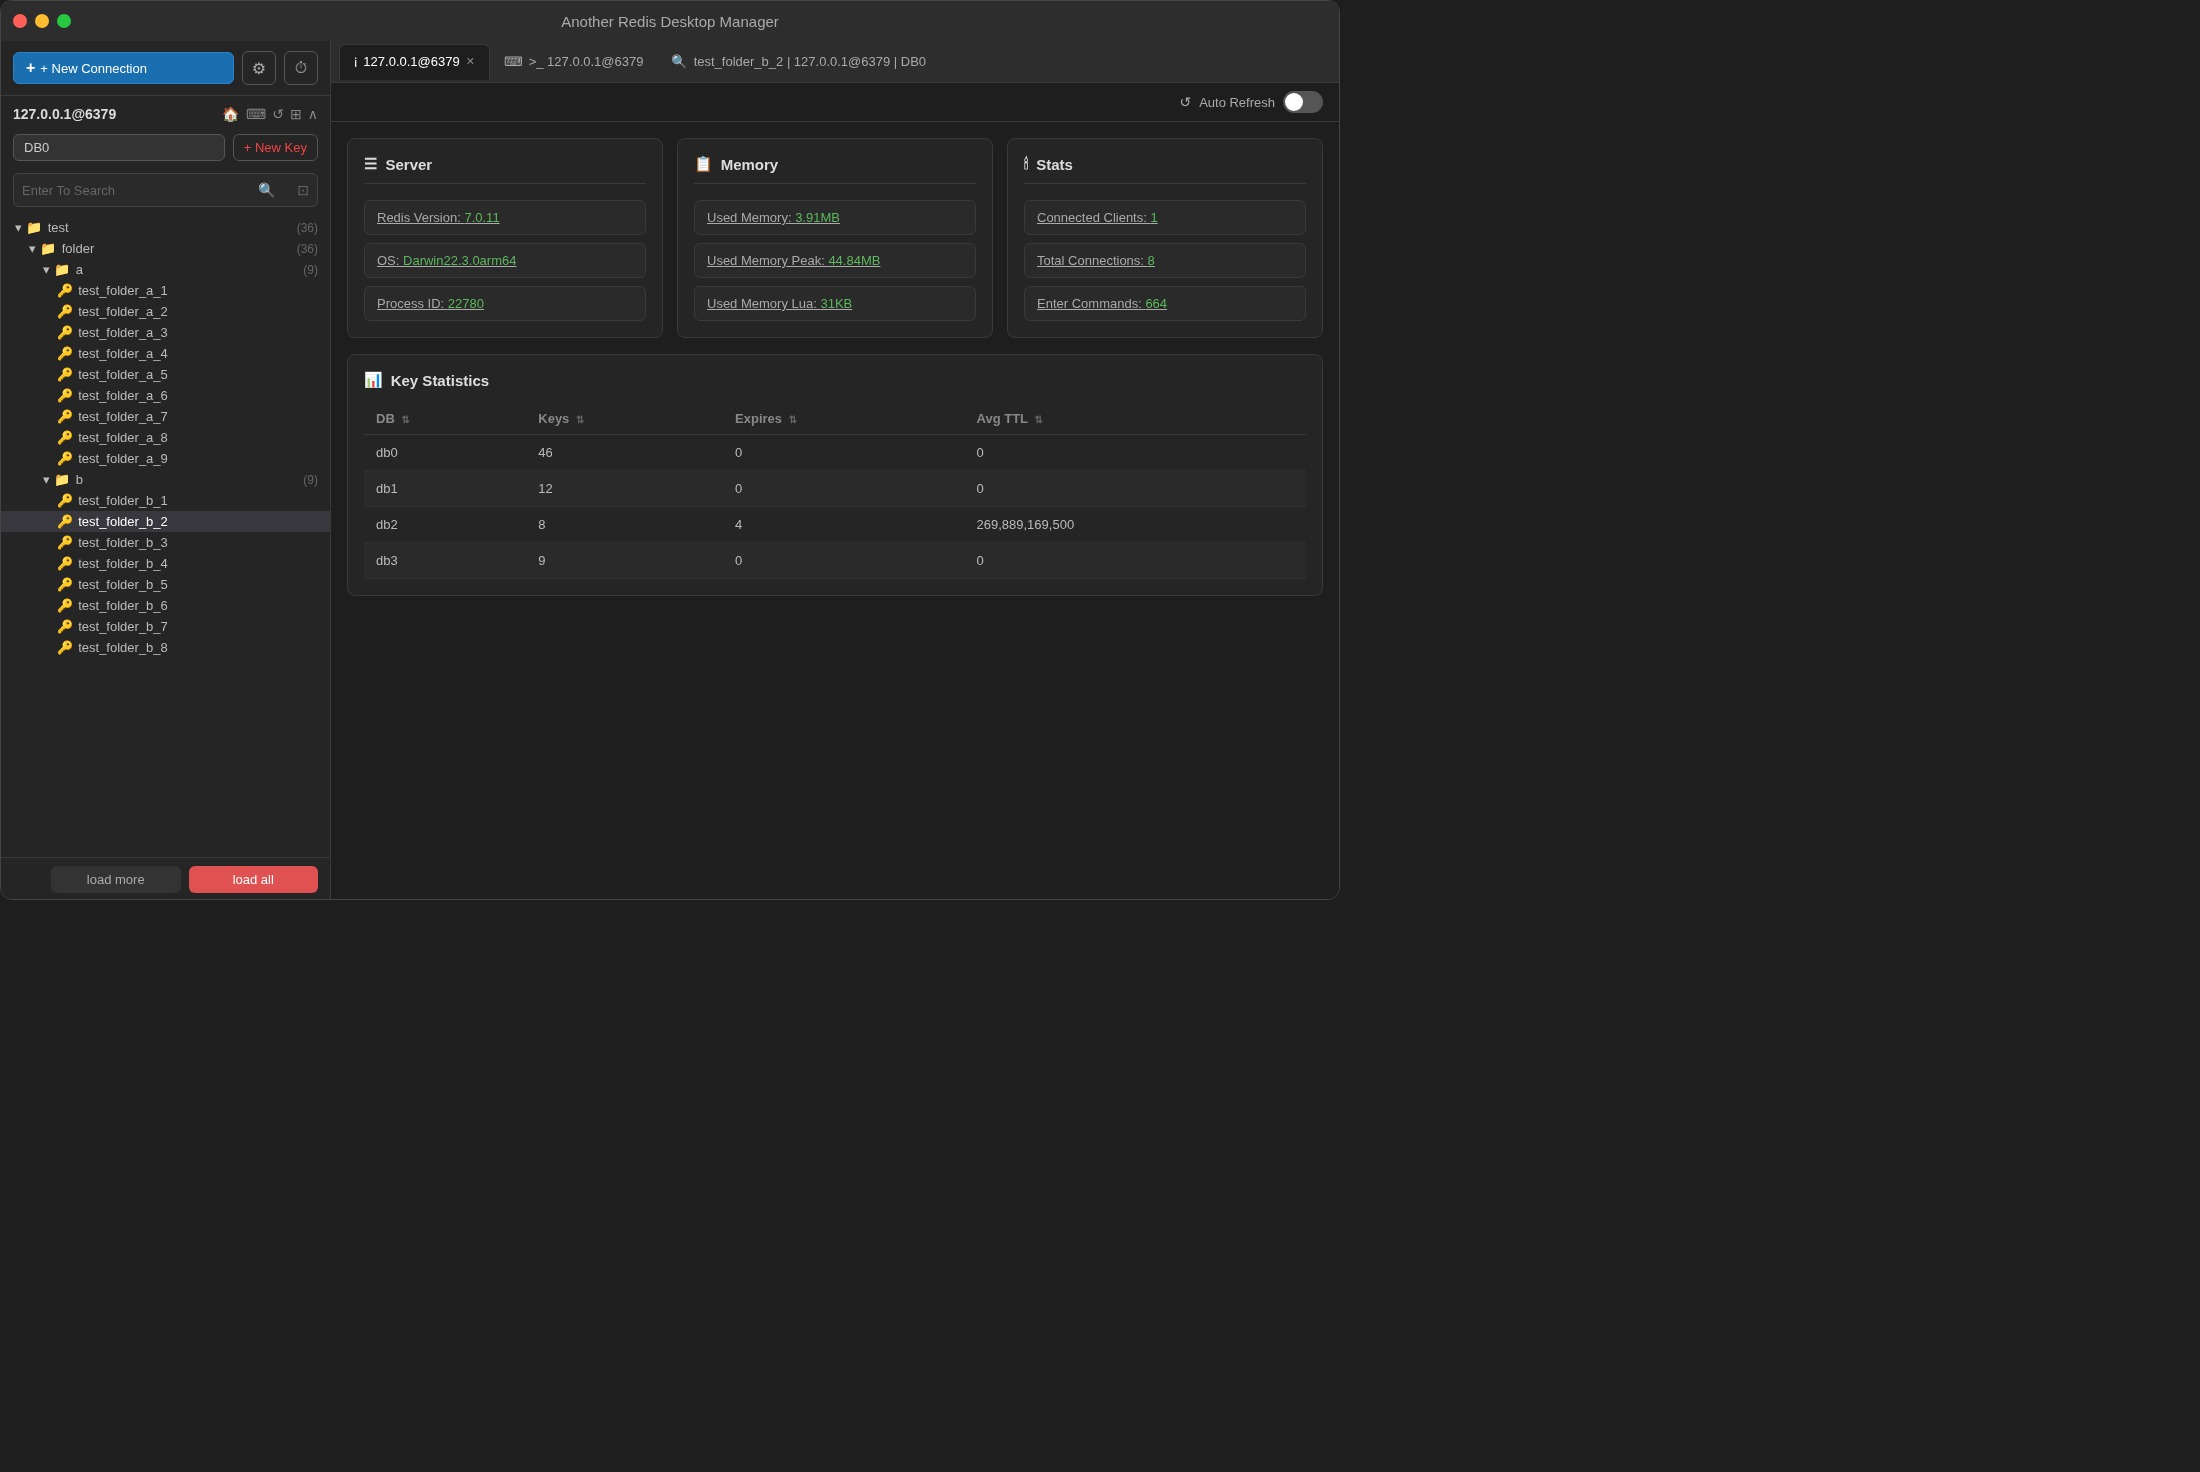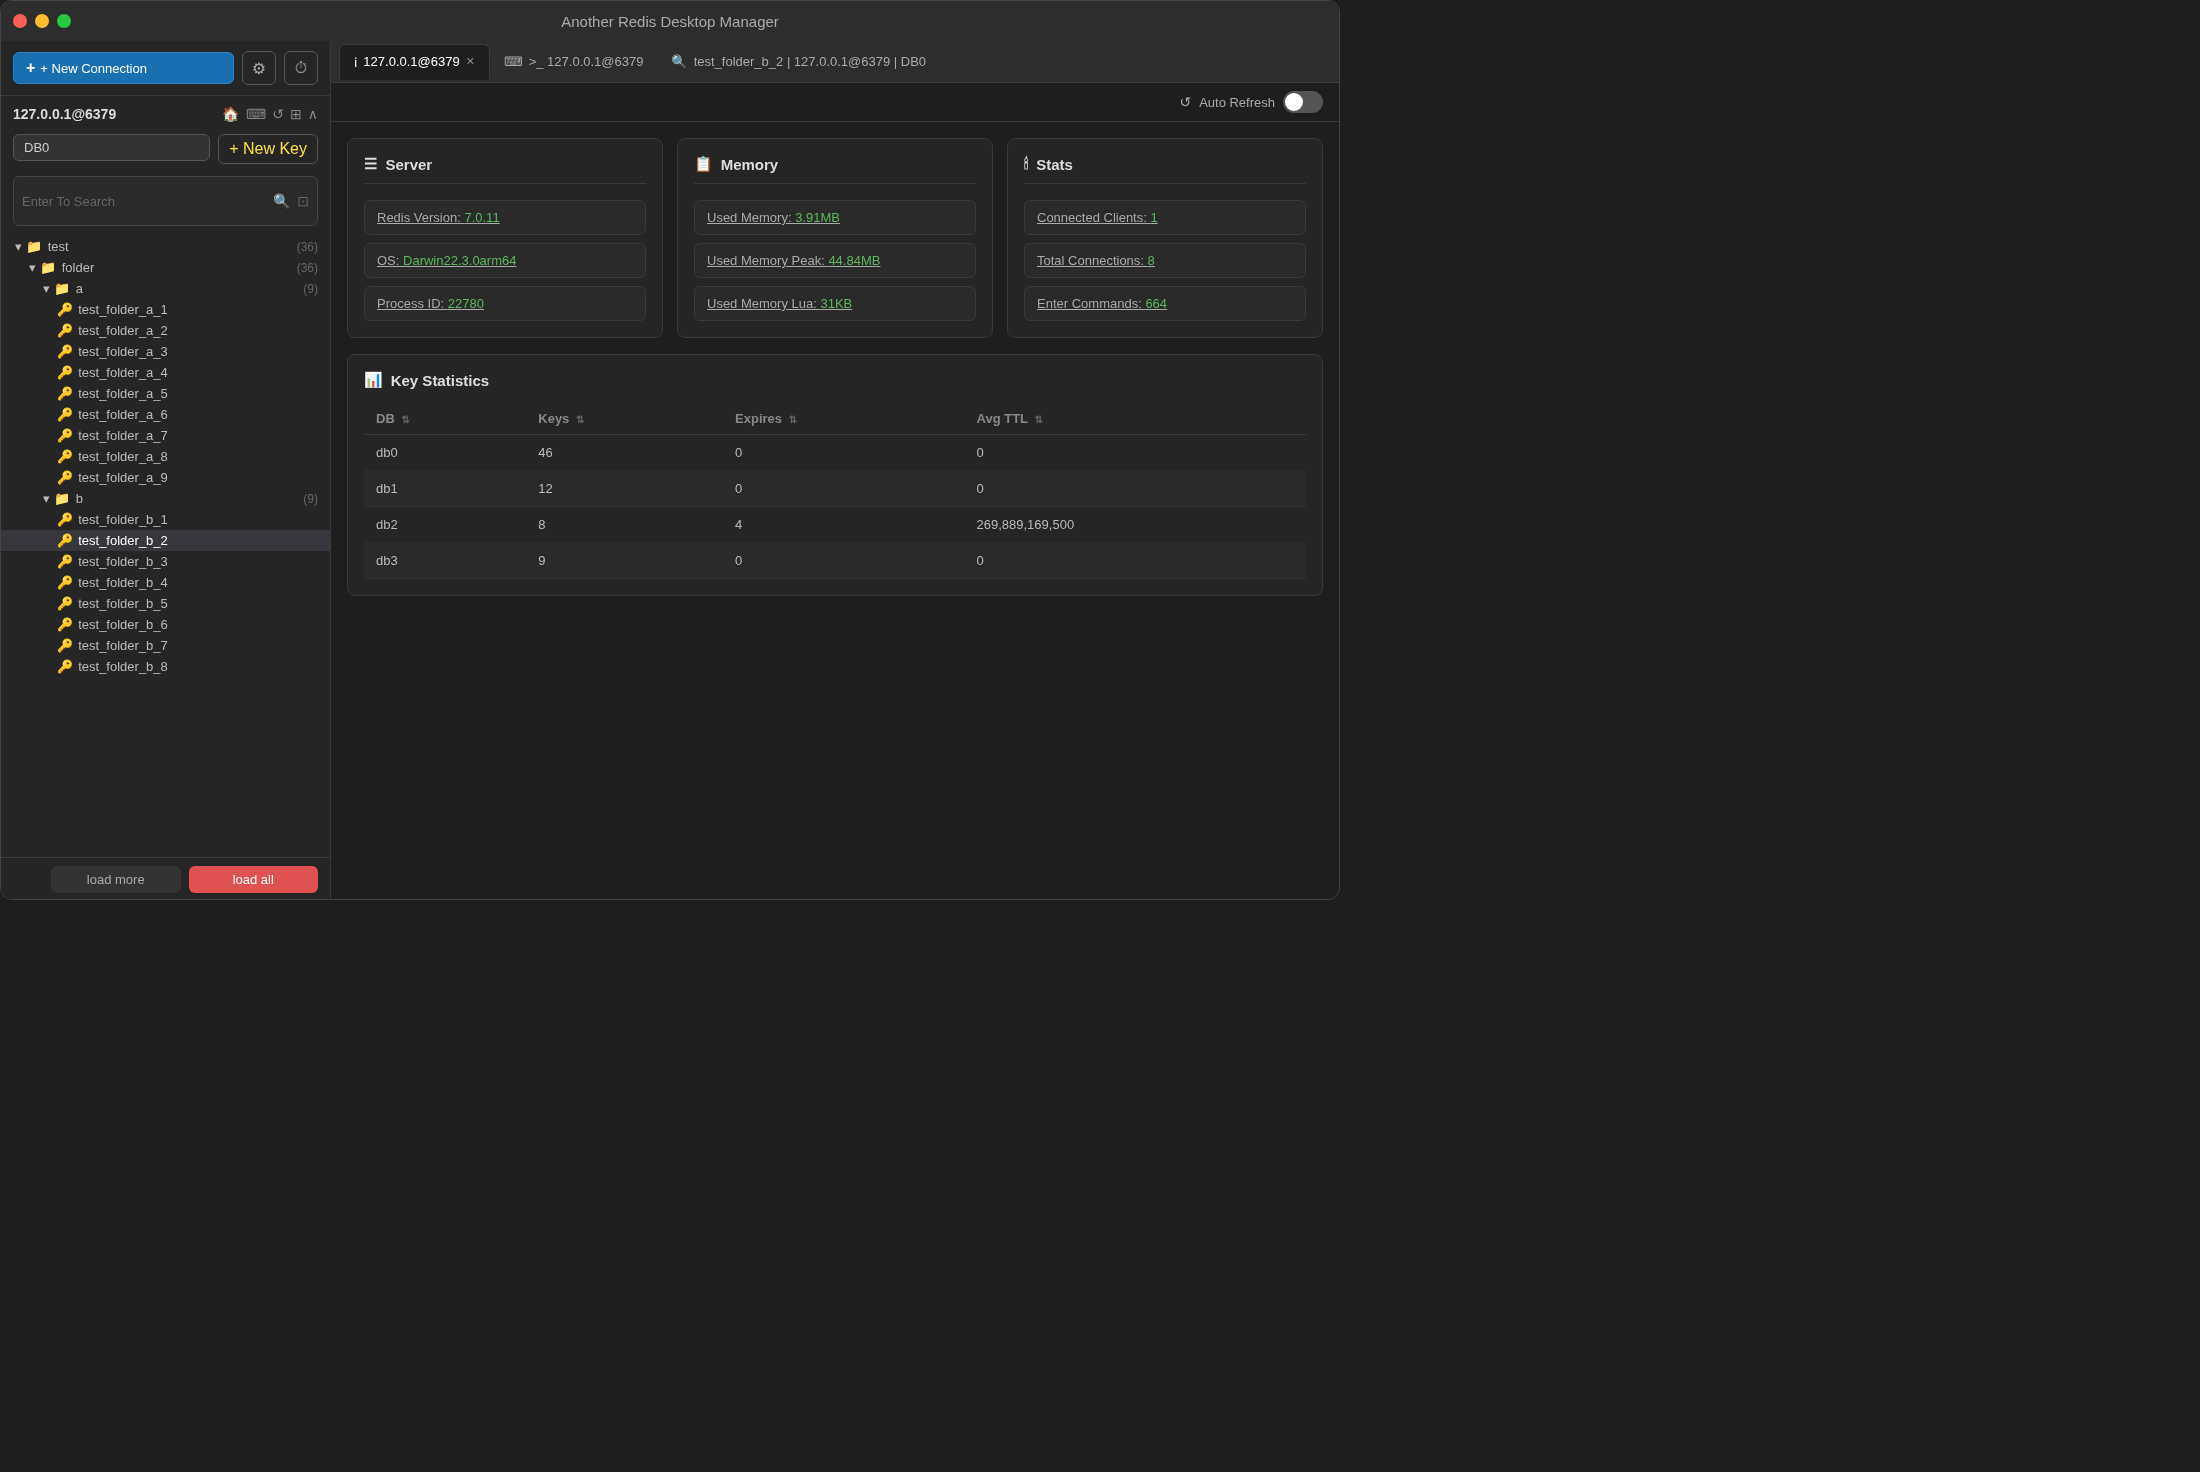--- a/index.html
+++ b/index.html
@@ -124,38 +124,38 @@
       color: #ccc;
       border-radius: 6px;
       padding: 5px 10px;
       font-size: 13px;
       cursor: pointer;
       appearance: none;
     }
     .btn-new-key {
       background: transparent;
       border: 1.5px solid #555;
-      color: #fde047;
+      color: #ef4444;
       border-radius: 6px;
       padding: 5px 10px;
-      font-size: 16px;
+      font-size: 13px;
       cursor: pointer;
       white-space: nowrap;
     }
     .sidebar-search {
       padding: 6px 12px;
     }
     .search-input-wrap {
       background: #2a2a2a;
       border: 1px solid #444;
       border-radius: 6px;
       display: flex;
       align-items: center;
-      padding: 16px 8px;
-      gap: 6px;
+      padding: 8px 8px;
+      gap: 21px;
     }
     .search-input-wrap input {
       background: transparent;
       border: none;
       outline: none;
       color: #888;
       font-size: 13px;
       flex: 1;
     }
     .search-input-wrap input::placeholder { color: #666; }

